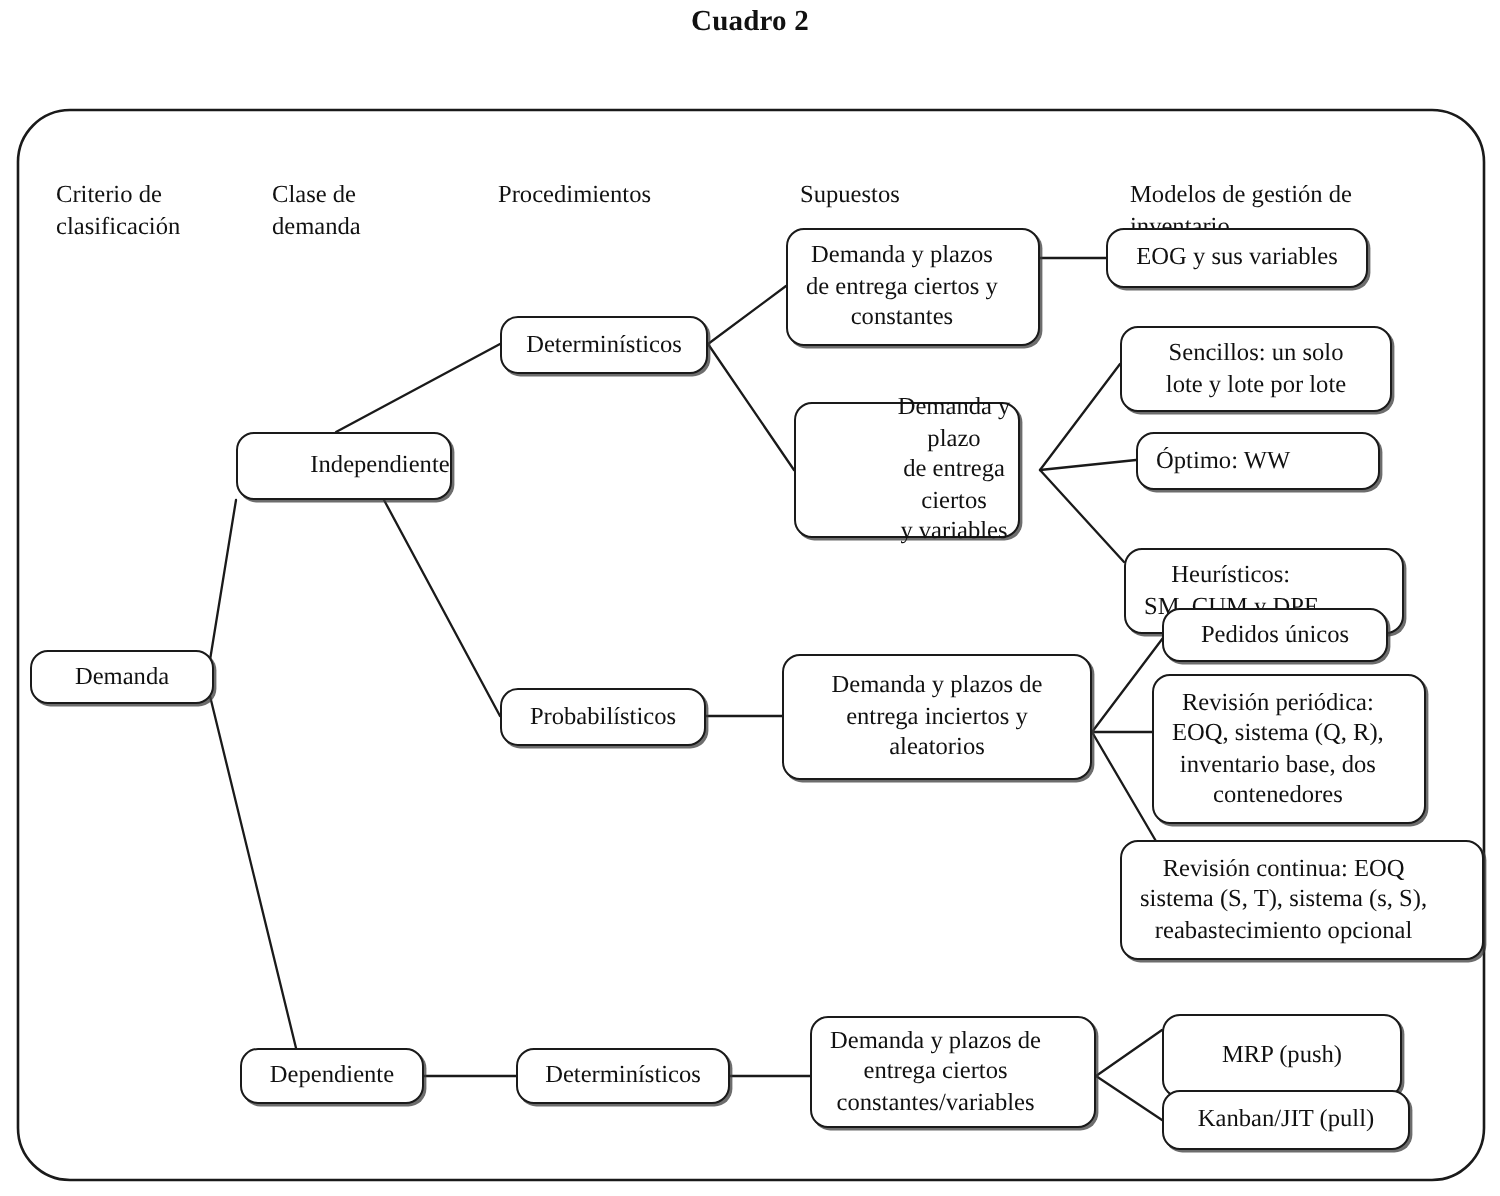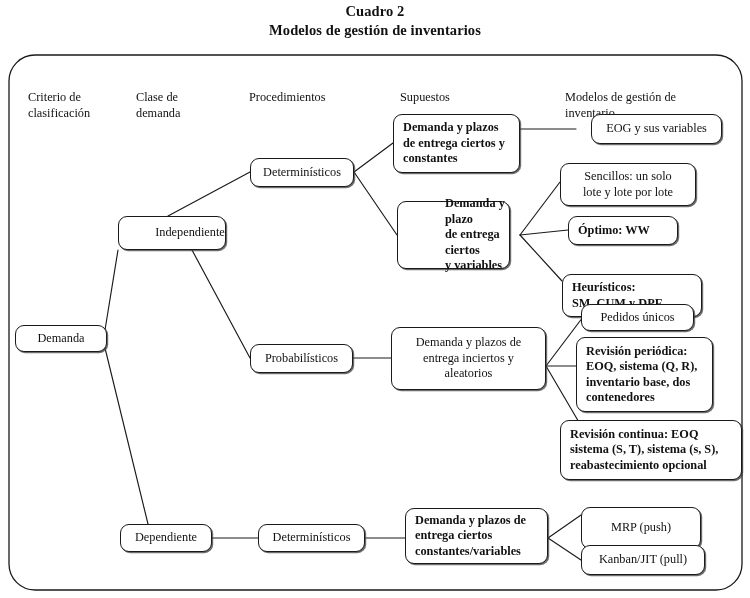--- a/index.html
+++ b/index.html
@@ -53,29 +53,28 @@
     background: #ffffff;
     font-size: 12.3px;
     line-height: 15.5px;
     color: #111111;
     display: flex;
     align-items: center;
     white-space: pre-line;
     box-shadow: 1.2px 1.2px 0 0 rgba(60,60,60,0.75);
   }
   .node.center { justify-content: center; text-align: center; }
-  .node.left   { justify-content: flex-start; text-align: left; padding-left: 9px; font-weight: bold; }
+  .node.left   { justify-content: flex-start; text-align: center; padding-left: 9px; }
 </style>
 </head>
 <body>
 
 <div id="page">
 
   <div class="title-line" id="title-1">Cuadro 2</div>
-  <div class="title-line" id="title-2">Modelos de gestión de inventarios</div>
 
   <svg id="diagram-svg" viewBox="0 0 750 598" xmlns="http://www.w3.org/2000/svg">
 
     <rect x="9" y="55" width="733" height="535" rx="26" ry="26" fill="none" stroke="#1a1a1a" stroke-width="1.3"></rect>
 
     <g stroke="#1a1a1a" stroke-width="1.15" fill="none" stroke-linecap="round">
 
       <line x1="105" y1="330" x2="118" y2="250"></line>
 
       <line x1="105" y1="348" x2="148" y2="524"></line>
@@ -132,24 +131,24 @@
   <div class="node left" style="left:397px; top:201px; width:113px; height:68px;padding-left:47px;">Demanda y plazo
 de entrega ciertos
 y variables</div>
   <div class="node center" style="left:391px; top:327px; width:155px; height:63px;">Demanda y plazos de
 entrega inciertos y
 aleatorios</div>
   <div class="node left" style="left:405px; top:508px; width:143px; height:56px;">Demanda y plazos de
 entrega ciertos
 constantes/variables</div>
 
-  <div class="node center" style="left:591px; top:114px; width:131px; height:30px;">EOG y sus variables</div>
+  <div class="node center" style="left:553px; top:114px; width:131px; height:30px;">EOG y sus variables</div>
   <div class="node center" style="left:560px; top:163px; width:136px; height:43px;">Sencillos: un solo
 lote y lote por lote</div>
-  <div class="node left" style="left:568px; top:216px; width:110px; height:29px;">Óptimo: WW</div>
+  <div class="node left" style="left:568px; top:216px; width:122px; height:29px;">Óptimo: WW</div>
   <div class="node left" style="left:562px; top:274px; width:140px; height:43px;">Heurísticos:
 SM, CUM y DPF</div>
   <div class="node center" style="left:581px; top:304px; width:113px; height:27px;">Pedidos únicos</div>
   <div class="node left" style="left:576px; top:337px; width:137px; height:75px;">Revisión periódica:
 EOQ, sistema (Q, R),
 inventario base,  dos
 contenedores</div>
   <div class="node left" style="left:560px; top:420px; width:182px; height:60px;">Revisión continua: EOQ
 sistema  (S, T), sistema (s, S),
 reabastecimiento opcional</div>

